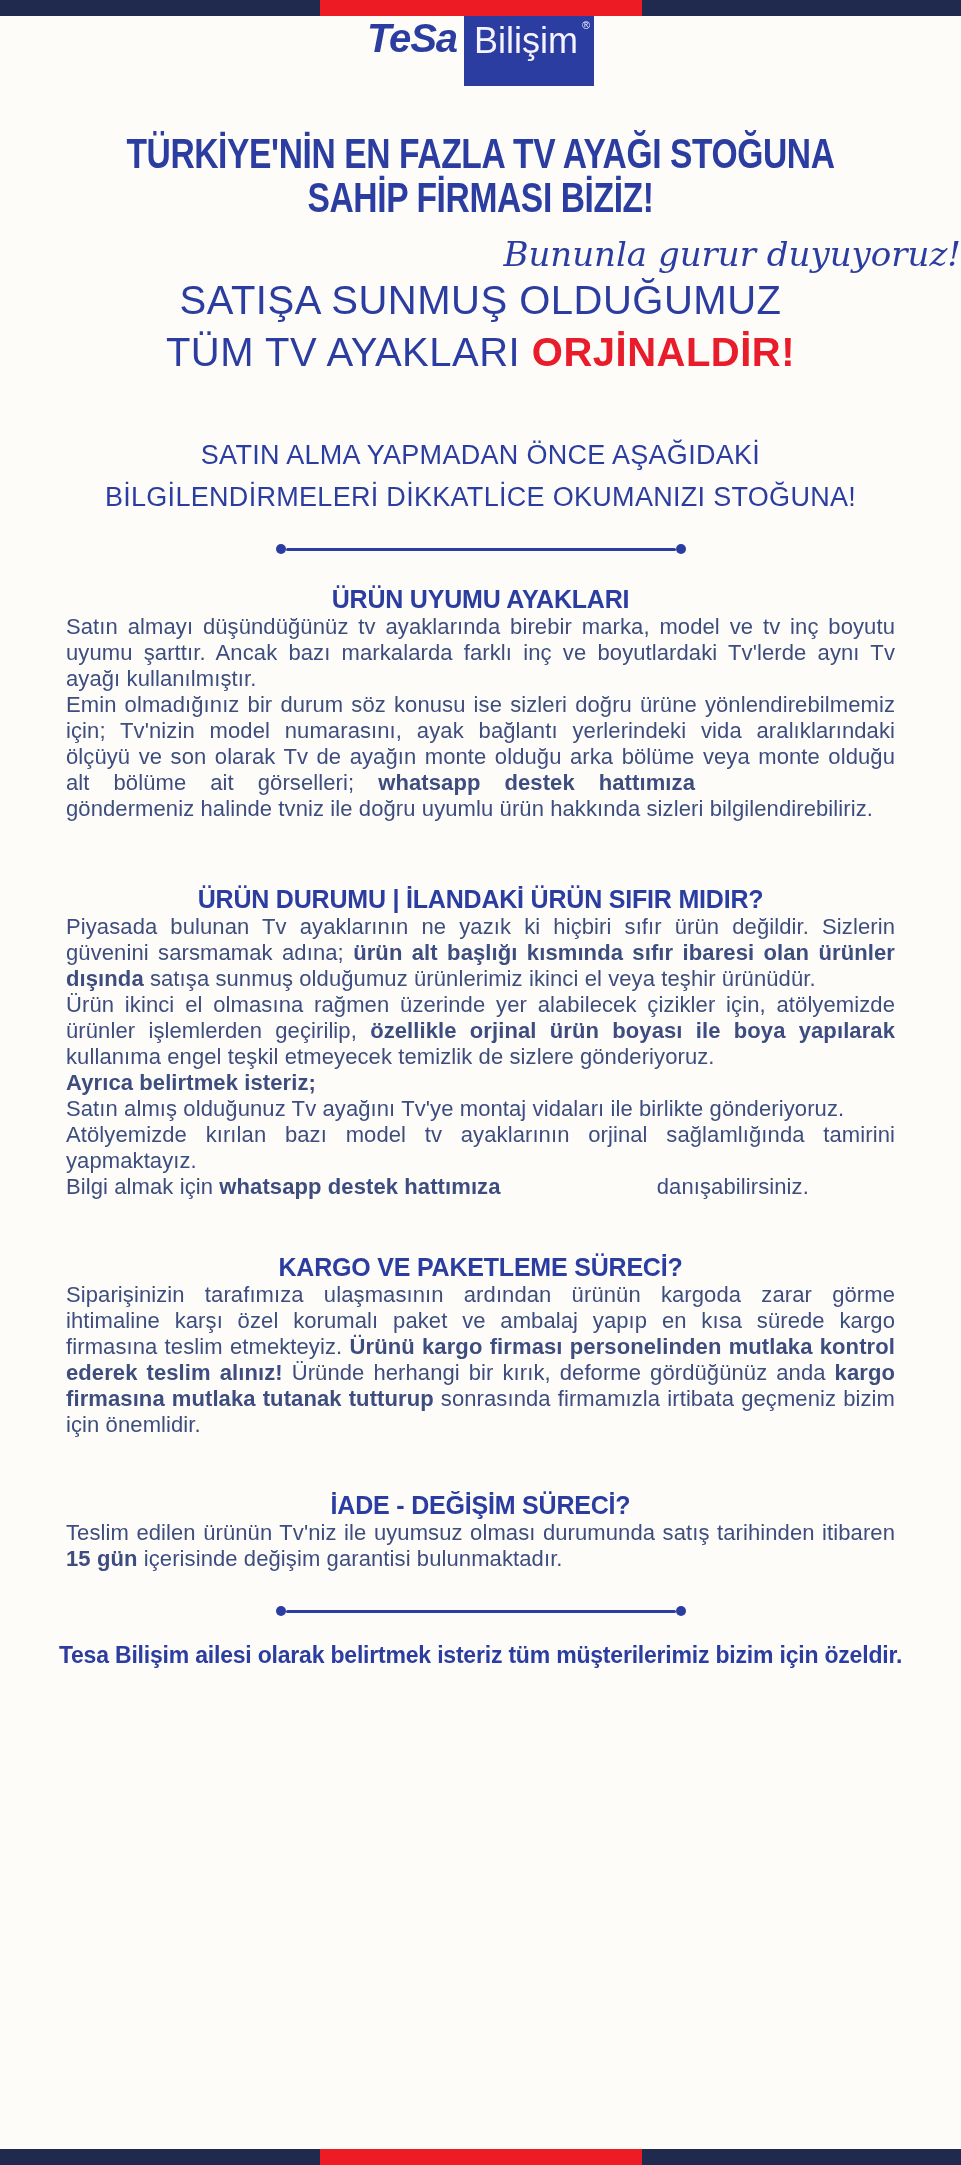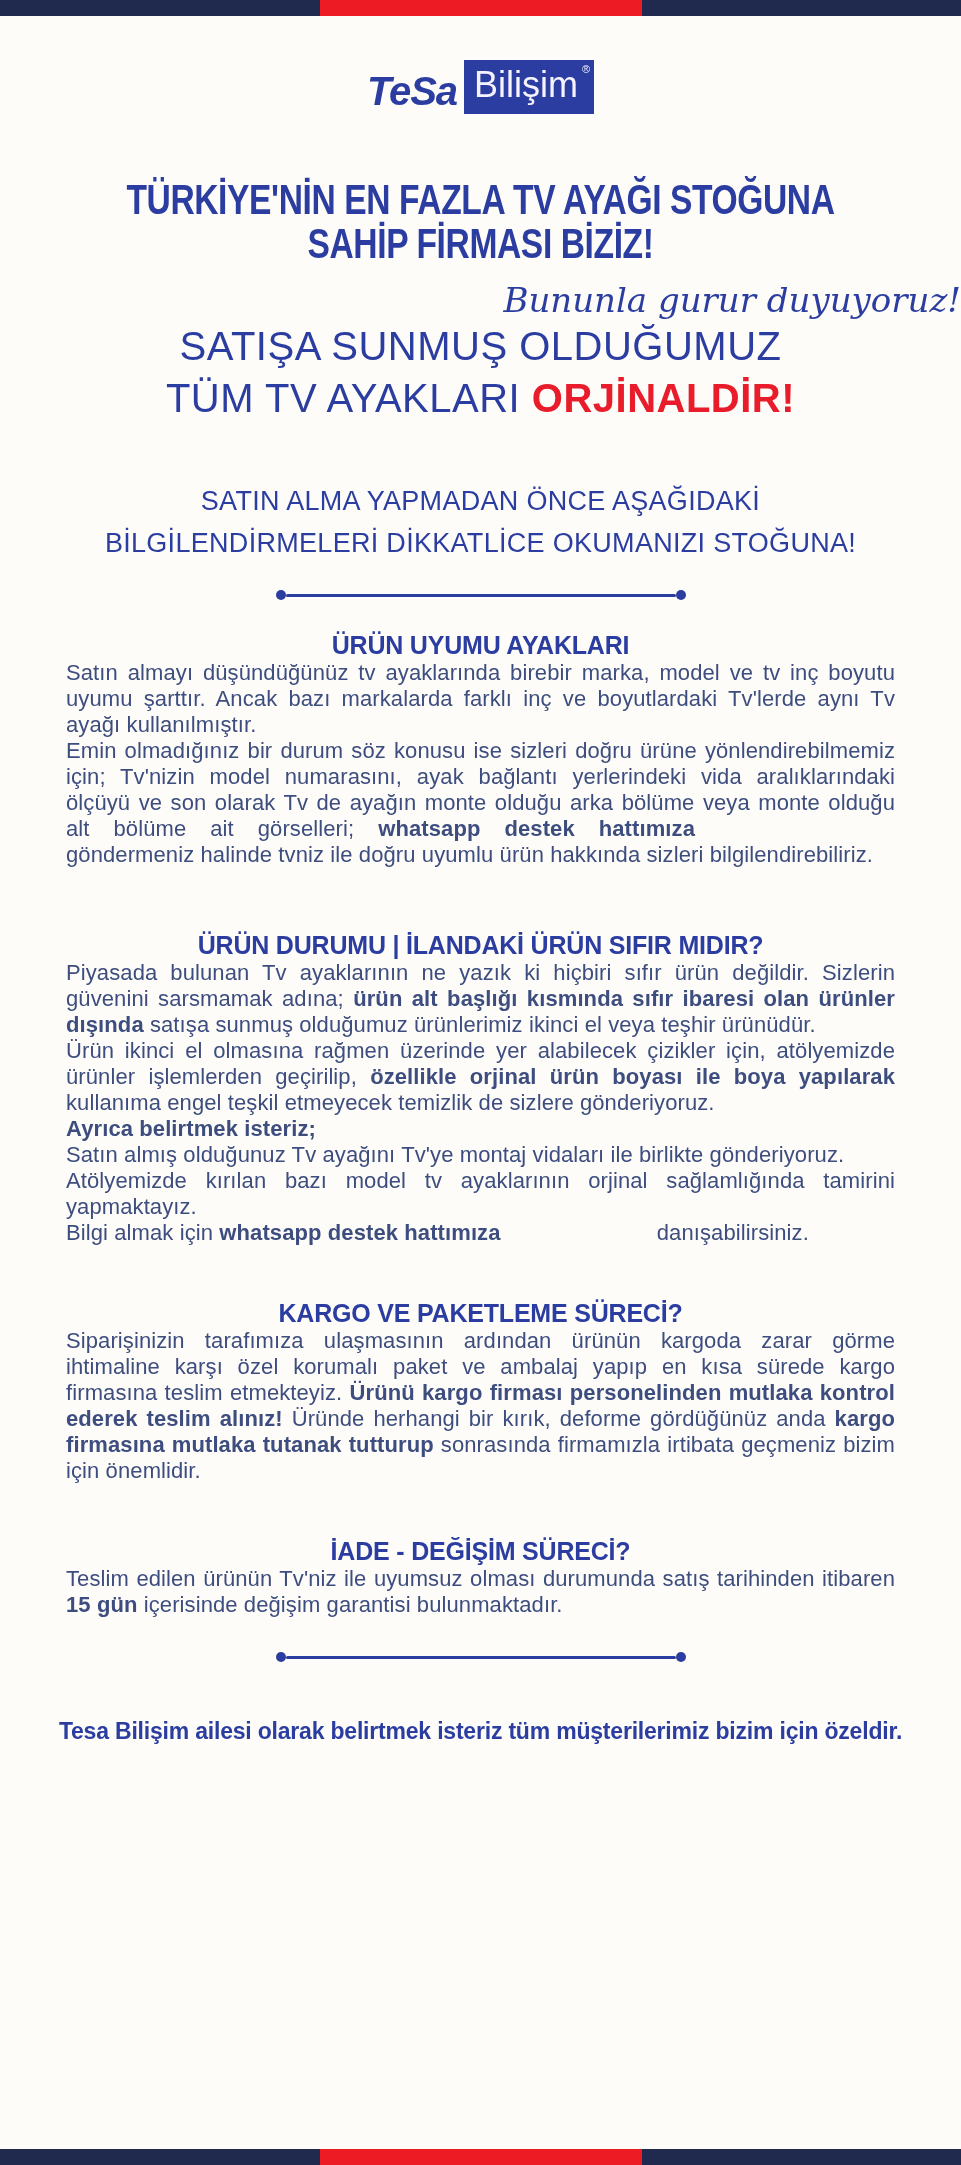--- a/index.html
+++ b/index.html
@@ -16,24 +16,24 @@
   .page{width:961px;min-height:2165px;margin:0 auto;background:var(--background);
         display:flex;flex-direction:column;overflow:hidden}
 
   
   .bar{position:relative;height:16px;background:var(--navy-bar);flex:none}
   .bar .bar-accent{position:absolute;left:50%;top:0;transform:translateX(-50%);
         width:322px;height:100%;background:var(--red-accent)}
   .bar.bottom{margin-top:auto}
 
   
-  .logo-row{margin-top:46px;height:52px;display:flex;justify-content:center;align-items:flex-end;gap:7px}
+  .logo-row{height:52px;display:flex;justify-content:center;align-items:flex-start;gap:7px}
   .logo-tesa{font-size:40px;font-weight:700;font-style:italic;color:var(--title-blue);letter-spacing:-1px}
   .logo-box{position:relative;display:inline-flex;align-items:center;background:var(--title-blue);
-        color:#f4f3ff;font-size:36px;font-weight:400;padding:4px 16px 8px 10px;letter-spacing:0}
+        color:#f4f3ff;font-size:36px;font-weight:400;padding:4px 16px 24px 10px;letter-spacing:0}
   .logo-box .reg{position:absolute;top:3px;right:4px;font-size:11px;color:#f4f3ff}
 
   
   .hero-title{margin:64px 0 0;text-align:center;color:var(--title-blue);
         font-size:42px;line-height:44px;font-weight:800;letter-spacing:-.5px;
         transform:scaleX(.8);transform-origin:50% 50%}
   .hero-title .line{display:block;white-space:nowrap}
   .script{font-family:"DejaVu Serif",serif;font-style:italic;text-align:right;
         color:var(--title-blue);font-weight:400}
   .script.lg{margin-top:14px;font-size:34px}
@@ -60,21 +60,21 @@
         text-align:justify;letter-spacing:.1px}
   .b{font-weight:700}
   .gap{display:inline-block;height:1px}
 
   
   .statement{text-align:center;color:var(--title-blue);font-size:23px;font-weight:700;letter-spacing:-.2px}
 
   
   .mt14{margin-top:14px}.mt16{margin-top:16px}.mt26{margin-top:26px}.mt30{margin-top:30px}
   .mt34{margin-top:34px}.mt40{margin-top:40px}.mt42{margin-top:42px}.mt46{margin-top:46px}
-  .mt52{margin-top:52px}.mt56{margin-top:56px}.mt62{margin-top:62px}
+  .mt52{margin-top:52px}.mt56{margin-top:26px}.mt62{margin-top:62px}
 </style>
 </head>
 <body>
 
 <div class="page">
 
   <div class="bar top">
     <div class="bar-accent"></div>
   </div>
 

